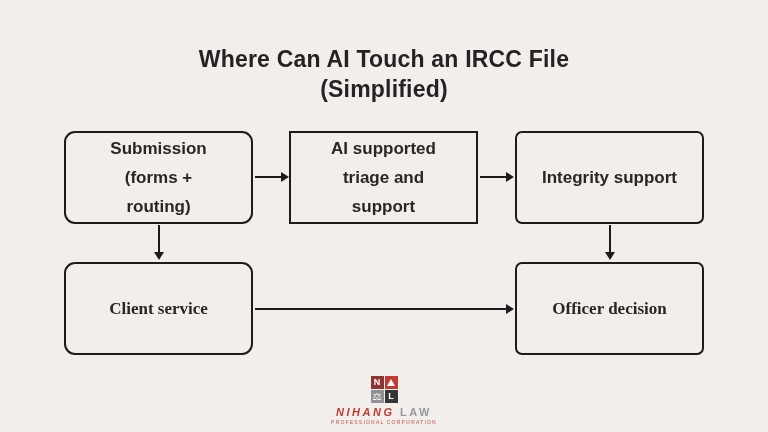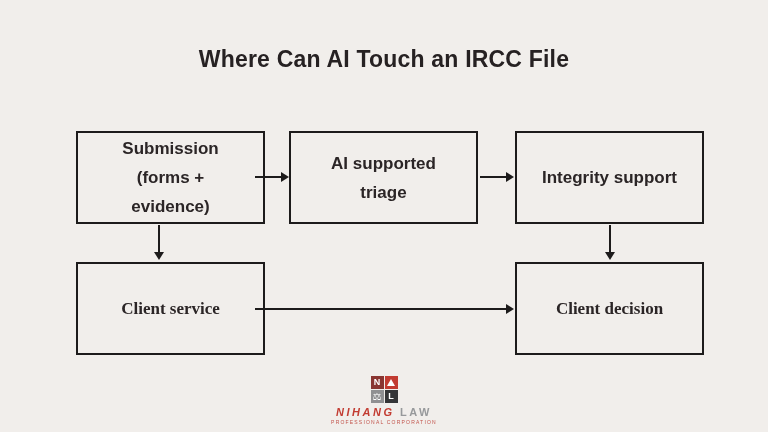--- a/index.html
+++ b/index.html
@@ -40,23 +40,23 @@
     justify-content: center;
     align-items: center;
     text-align: center;
     color: #2b2526;
     font-size: 17px;
     font-weight: 600;
     line-height: 29px;
   }
   .box.r1 { top: 131px; }
   .box.r2 { top: 262px; font-family: Liberation Serif, serif; }
-  .box.c1 { left: 76px; }
+  .box.c1 { left: 64px; border-radius: 11px; }
   .box.c2 { left: 289px; }
-  .box.c3 { left: 515px; }
+  .box.c3 { left: 515px; border-radius: 7px; }
 
   
   .line { position: absolute; background: #1d1b1b; }
   .line.h { height: 2px; }
   .line.v { width: 2px; }
   .ah { position: absolute; width: 0; height: 0; }
   .ah.right {
     border-top: 5px solid transparent;
     border-bottom: 5px solid transparent;
     border-left: 8px solid #1d1b1b;
@@ -119,43 +119,45 @@
     white-space: nowrap;
   }
 </style>
 </head>
 <body>
 
 <div class="canvas">
 
   <div class="title">
     <div>Where Can AI Touch an IRCC File</div>
+    <div>(Simplified)</div>
   </div>
 
   <div class="box r1 c1">
     <div>Submission</div>
     <div>(forms +</div>
-    <div>evidence)</div>
+    <div>routing)</div>
   </div>
 
   <div class="box r1 c2">
     <div>AI supported</div>
-    <div>triage</div>
+    <div>triage and</div>
+    <div>support</div>
   </div>
 
   <div class="box r1 c3">
     <div>Integrity support</div>
   </div>
 
   <div class="box r2 c1">
     <div>Client service</div>
   </div>
 
   <div class="box r2 c3">
-    <div>Client decision</div>
+    <div>Officer decision</div>
   </div>
 
   <div class="line h" style="left:255px; top:176px; width:28px;"></div>
   <div class="ah right" style="left:281px; top:172px;"></div>
 
   <div class="line h" style="left:480px; top:176px; width:28px;"></div>
   <div class="ah right" style="left:506px; top:172px;"></div>
 
   <div class="line v" style="left:158px; top:225px; height:29px;"></div>
   <div class="ah down" style="left:154px; top:252px;"></div>

